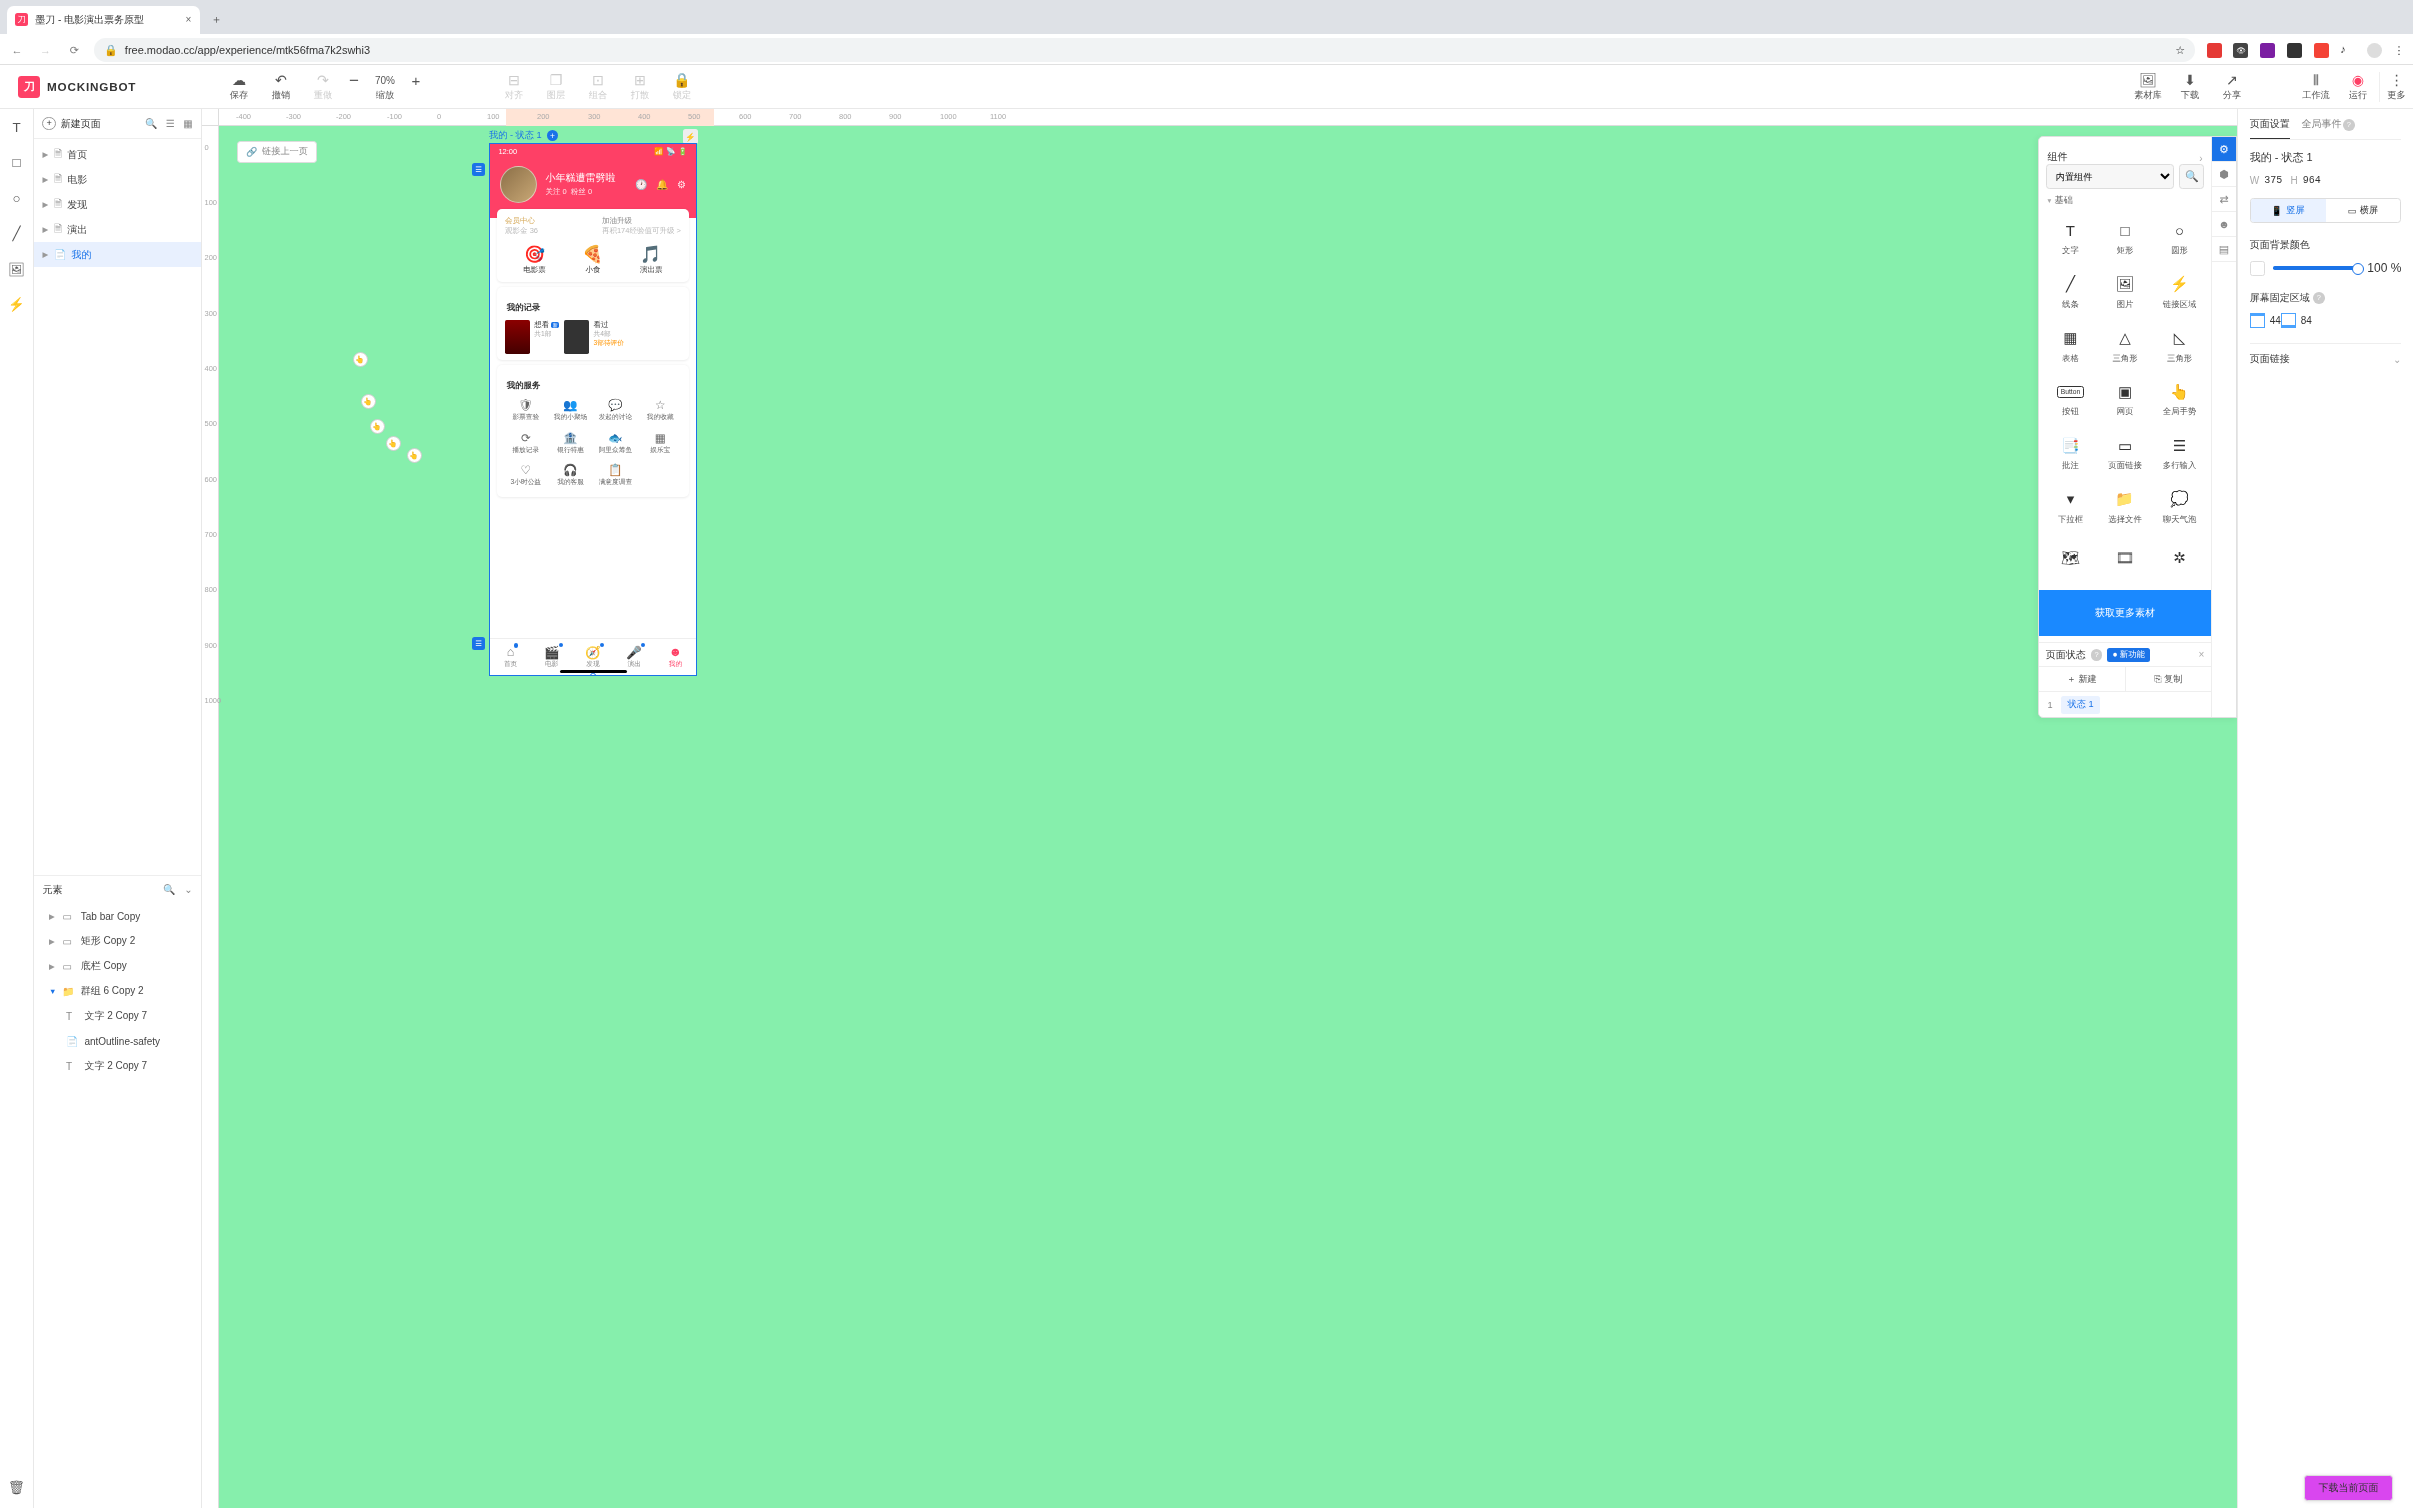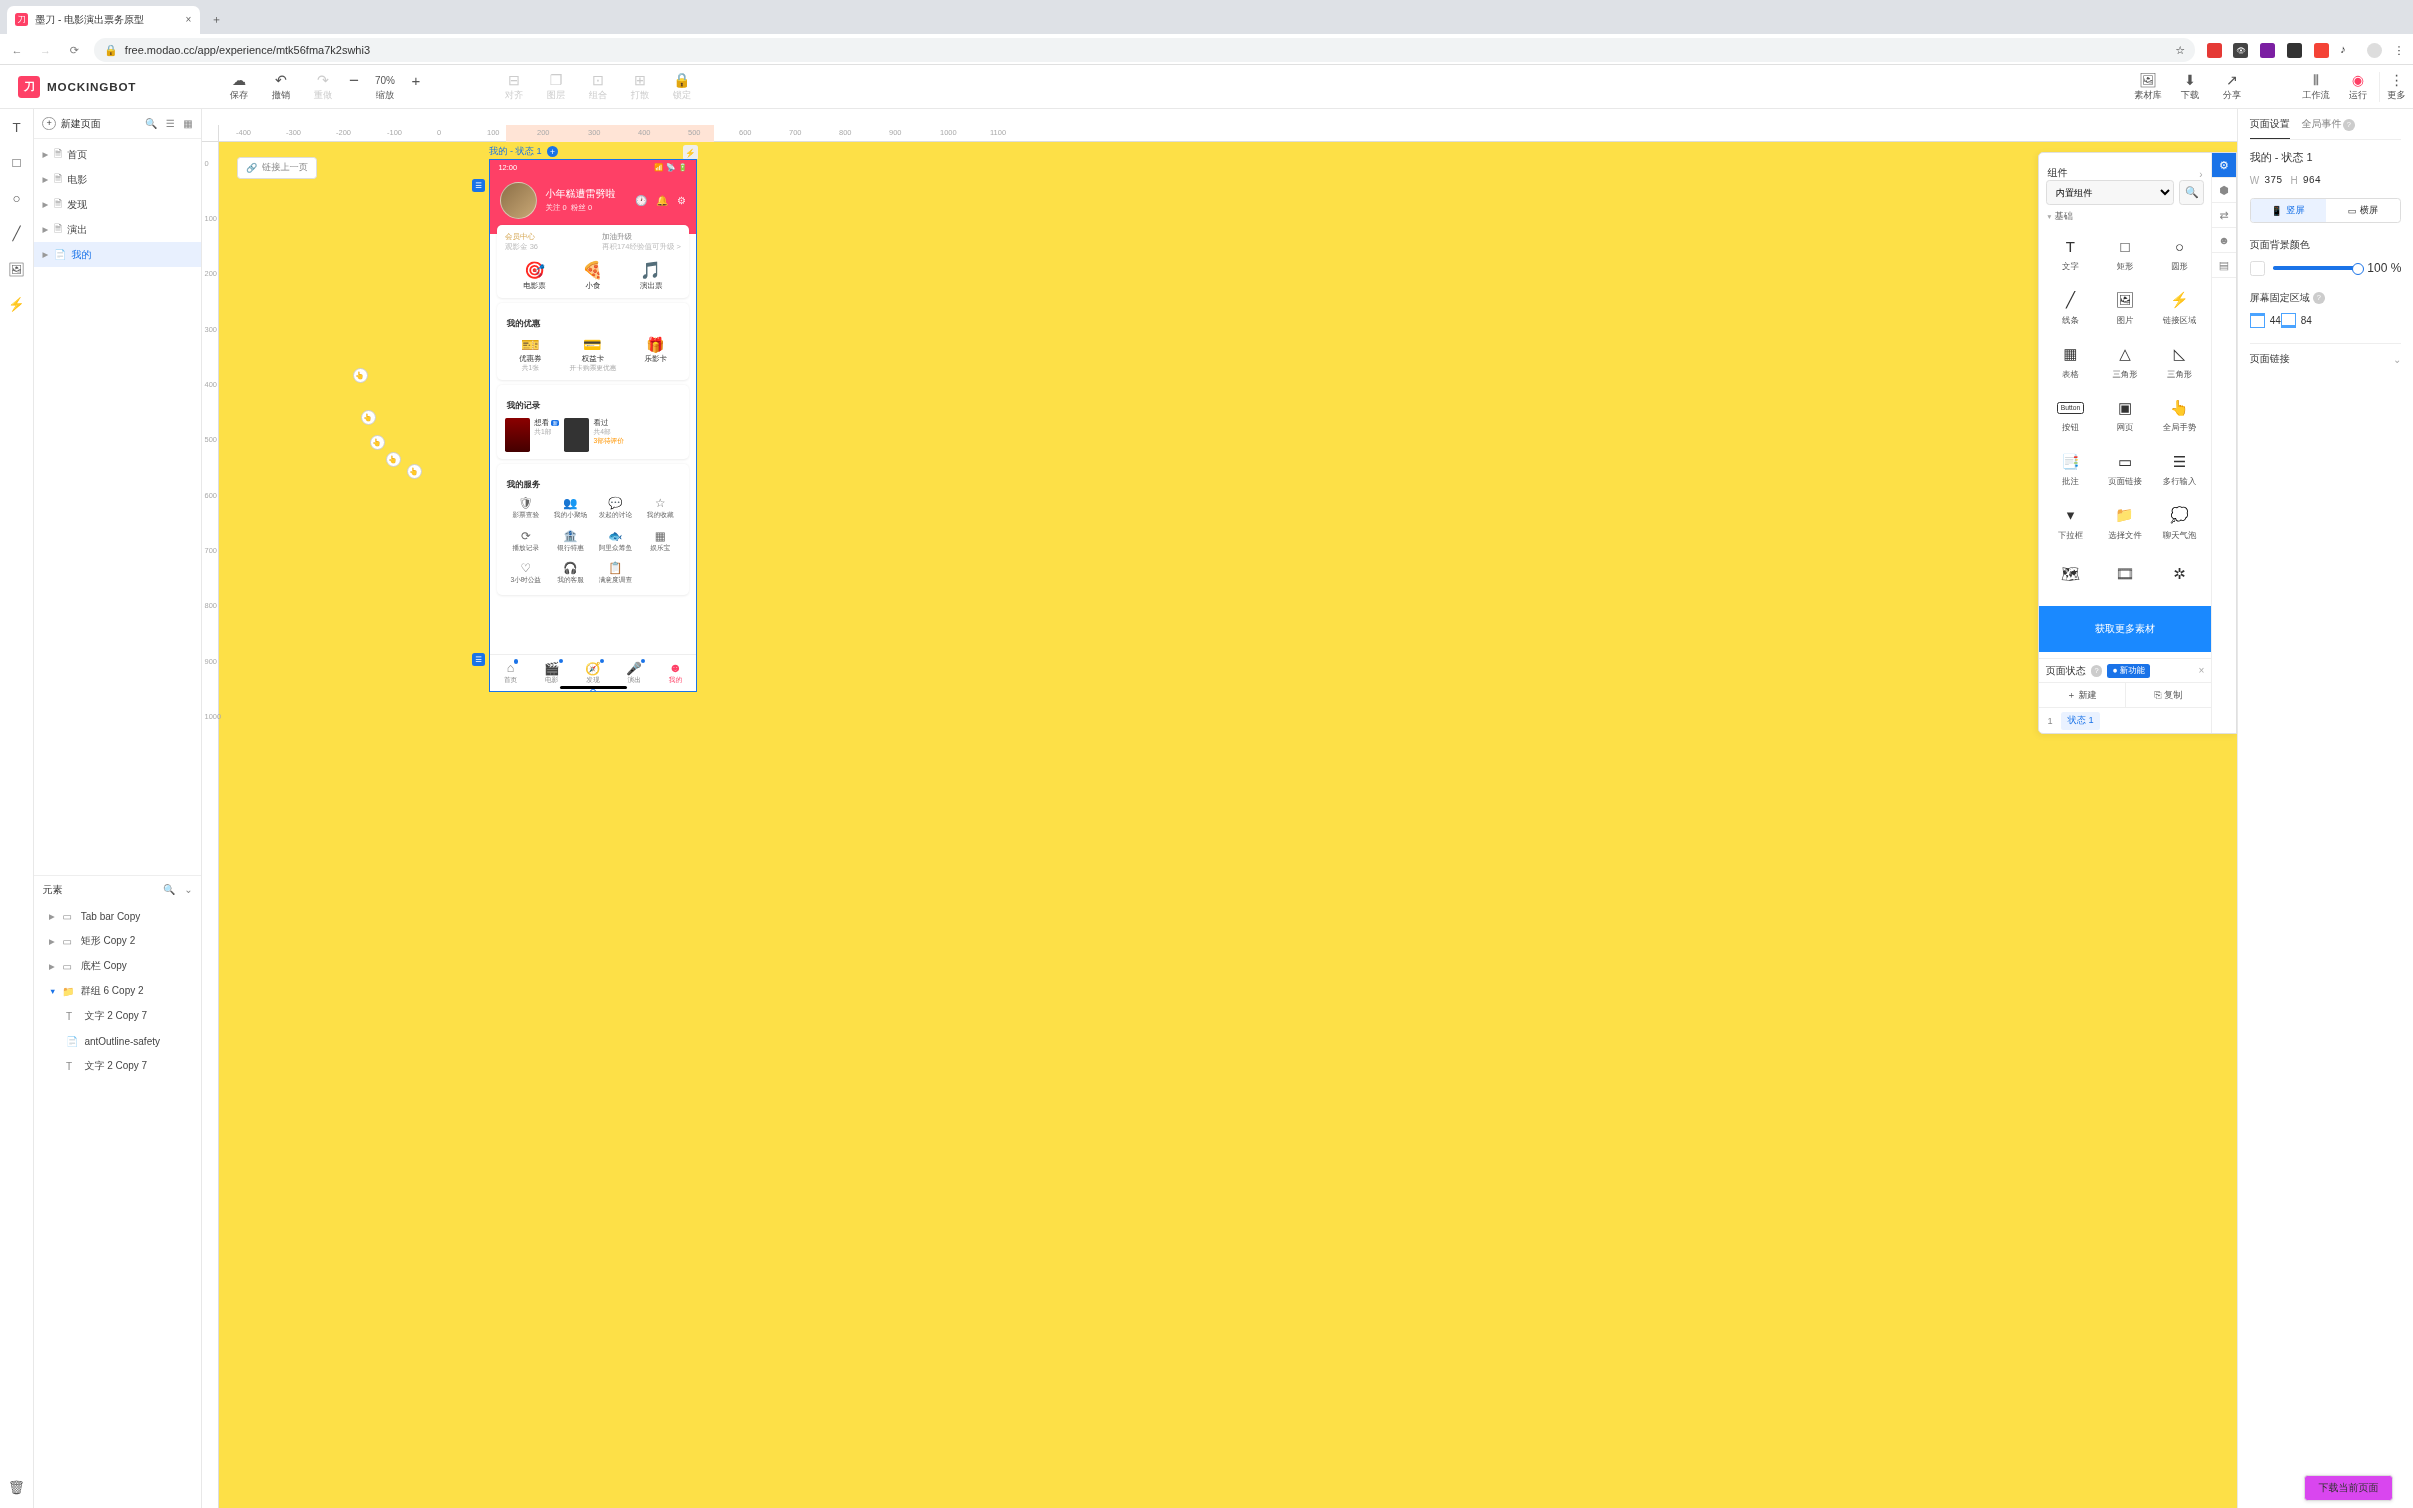--- a/index.html
+++ b/index.html
@@ -52,21 +52,21 @@
 .elem-hdr .rt{margin-left:auto;display:flex;gap:8.4px;color:#888;}
 .elem-list { flex:1;overflow:auto;}
 .elem-row { height:25px;display:flex;align-items:center;padding-left:15px;gap:6.7px;font-size:10px;color:#444;}
 .elem-row .chev{color:#999;font-size:7.5px;width:6.7px;}
 .elem-row .ei{color:#888;width:11.7px;}
 .elem-row.open .chev{color:#1a73e8;}
 .elem-row.open .ei{color:#1a73e8;}
 .elem-row.sub{padding-left:32px;}
 
 
-.canvas-wrap { flex:1;position:relative;background:#fde047;overflow:hidden;margin-top:16px;}
+.canvas-wrap { flex:1;position:relative;background:#86efac;overflow:hidden;}
 .ruler-h { position:absolute;top:0;left:17px;right:0;height:17px;background:#fff;border-bottom:0.8px solid #ddd;font-size:7.5px;color:#aaa;}
 .ruler-h span{position:absolute;top:3.4px;}
 .ruler-v { position:absolute;top:17px;left:0;width:17px;bottom:0;background:#fff;border-right:0.8px solid #ddd;font-size:7.5px;color:#aaa;}
 .ruler-v span{position:absolute;left:2.5px;writing-mode:horizontal-tb;}
 .ruler-corner{position:absolute;top:0;left:0;width:17px;height:17px;background:#fff;border-right:0.8px solid #ddd;border-bottom:0.8px solid #ddd;}
 .ruler-active{position:absolute;top:0;height:17px;background:#ffe4d6;}
 .link-prev{ position:absolute;top:32px;left:35px;background:#fff;border:0.8px solid #ddd;border-radius:3.4px;padding:3.4px 8.4px;font-size:9.2px;color:#888;display:flex;align-items:center;gap:4.2px;}
 .artboard-label{position:absolute;font-size:9.2px;color:#1a73e8;display:flex;align-items:center;gap:5px;}
 .artboard-label .dot{width:11.7px;height:11.7px;border-radius:50%;background:#1a73e8;color:#fff;display:flex;align-items:center;justify-content:center;font-size:8.4px;}
 .lightning{width:15px;height:15px;background:#eee;border-radius:2.5px;display:flex;align-items:center;justify-content:center;font-size:8.4px;color:#888;}
@@ -439,40 +439,20 @@
               <span class="bi c-orange">🍕</span>
               <div class="bl">小食</div>
             </div>
             <div class="tri-item">
               <span class="bi c-purple">🎵</span>
               <div class="bl">演出票</div>
             </div>
           </div>
       </div>
       <div class="card" style="margin-top:5px">
-        <div class="sec-title">我的优惠</div>
-        <div class="coupon-row" id="coupons-row">
-            <div class="coupon-item">
-              <div class="ci">🎫</div>
-              <div class="cl">优惠券</div>
-              <div class="cs">共1张</div>
-            </div>
-            <div class="coupon-item">
-              <div class="ci">💳</div>
-              <div class="cl">权益卡</div>
-              <div class="cs">开卡购票更优惠</div>
-            </div>
-            <div class="coupon-item">
-              <div class="ci">🎁</div>
-              <div class="cl">乐影卡</div>
-              <div class="cs"></div>
-            </div>
-          </div>
-      </div>
-      <div class="card" style="margin-top:5px">
         <div class="sec-title">我的记录</div>
         <div class="record-row" id="records-row">
             <div class="rec-item">
               <div class="rec-thumb red"></div>
               <div class="rec-txt">
                 <div class="rt1">想看<span class="badge-new">新</span></div>
                 <div class="rt2">共1部</div>
               </div>
             </div>
             <div class="rec-item">

